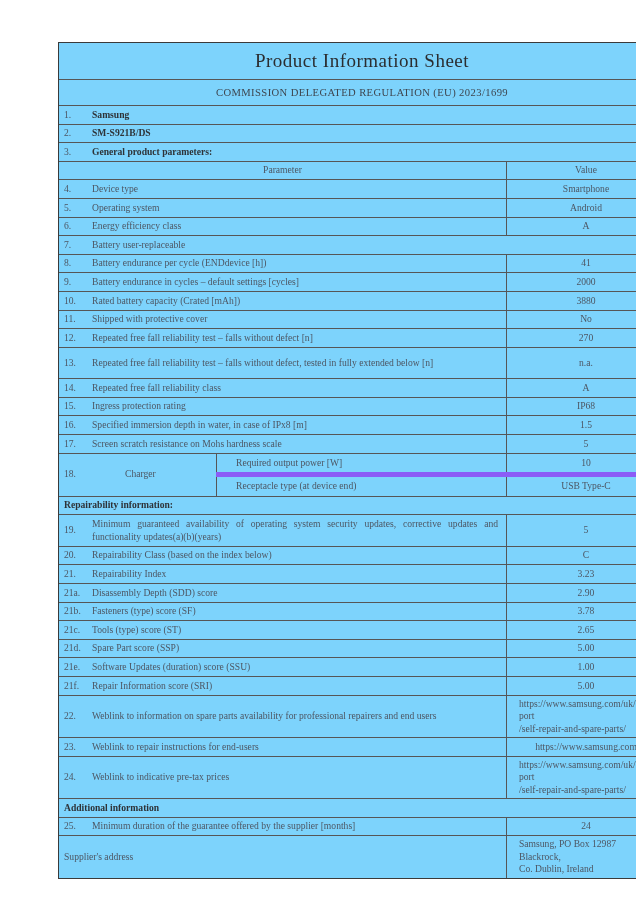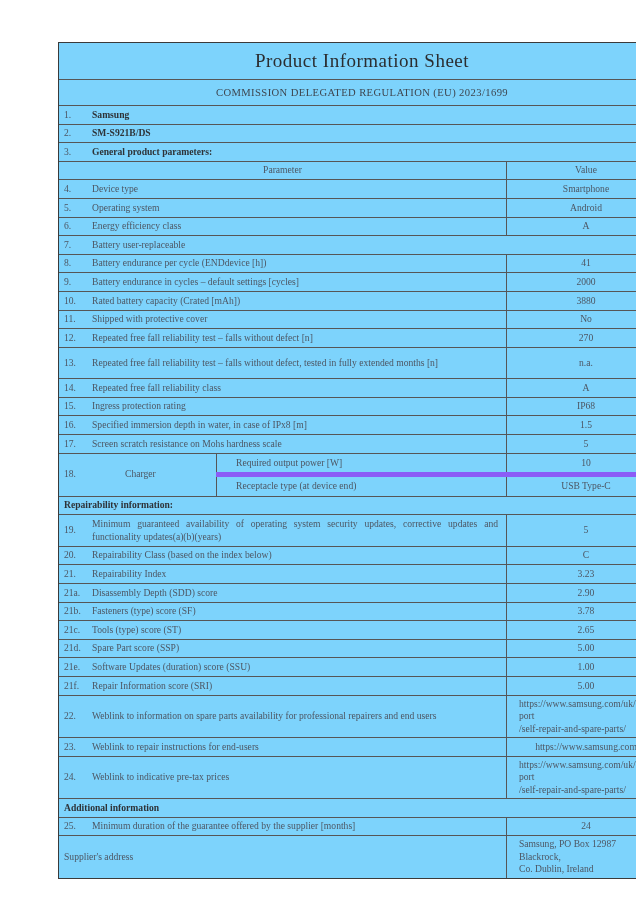--- a/index.html
+++ b/index.html
@@ -152,21 +152,21 @@
       <span class="plabel">Shipped with protective cover</span>
       <div class="vcell">No</div>
     </div>
     <div class="trow">
       <span class="num">12.</span>
       <span class="plabel">Repeated free fall reliability test – falls without defect [n]</span>
       <div class="vcell">270</div>
     </div>
     <div class="trow tall">
       <span class="num">13.</span>
-      <span class="plabel">Repeated free fall reliability test – falls without defect, tested in fully extended months [n]</span>
+      <span class="plabel">Repeated free fall reliability test – falls without defect, tested in fully extended below [n]</span>
       <div class="vcell">n.a.</div>
     </div>
     <div class="trow">
       <span class="num">14.</span>
       <span class="plabel">Repeated free fall reliability class</span>
       <div class="vcell">A</div>
     </div>
     <div class="trow">
       <span class="num">15.</span>
       <span class="plabel">Ingress protection rating</span>

